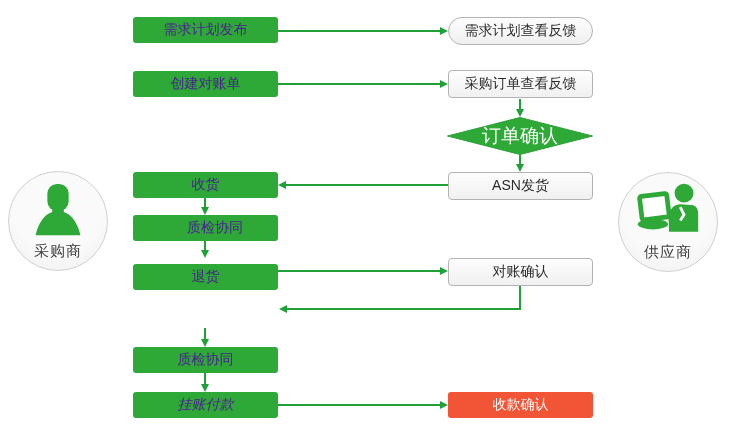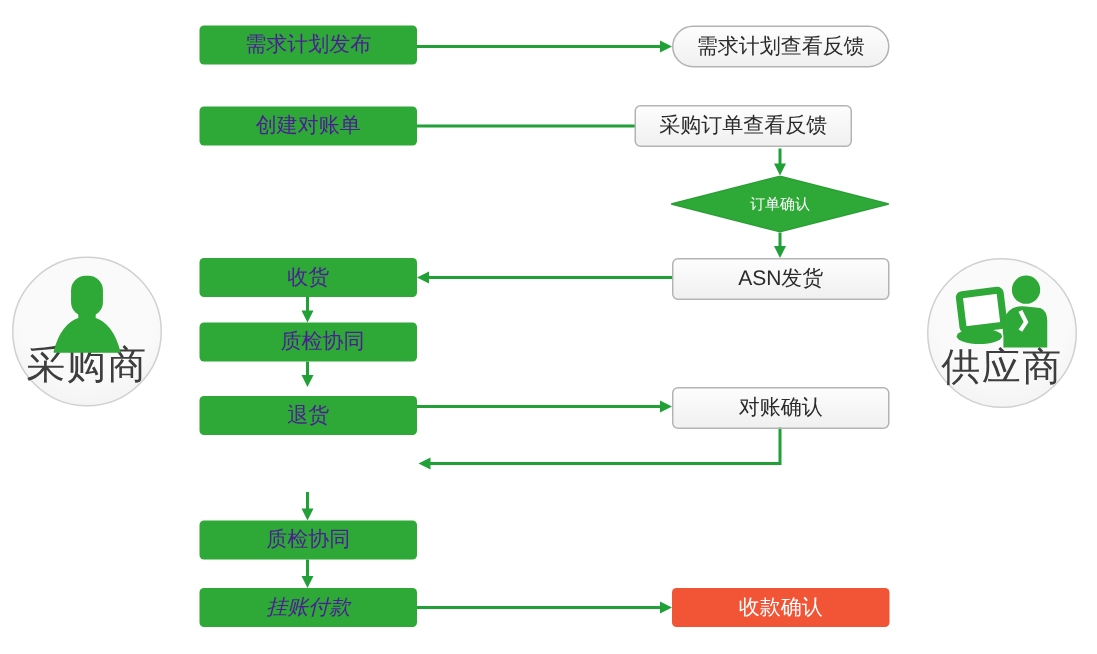--- a/index.html
+++ b/index.html
@@ -40,36 +40,36 @@
   }
   .red-box{
     width:145px;height:26px;background:var(--red);color:#ffffff;
     border-radius:3px;
   }
   .diamond{position:absolute;}
   .diamond svg{position:absolute;left:0;top:0;width:100%;height:100%;}
   .diamond .diamond-label{
     position:absolute;left:0;top:0;width:100%;height:100%;
     display:flex;align-items:center;justify-content:center;
-    font-size:10px;white-space:nowrap;
+    font-size:19px;white-space:nowrap;
   }
   .diamond-green polygon{fill:var(--green);stroke:#2aa035;stroke-width:1;}
   .diamond-green .diamond-label{color:#ffffff;}
   .diamond-gray polygon{fill:var(--gray-diamond-fill);stroke:var(--gray-diamond-border);stroke-width:1;}
   .diamond-gray .diamond-label{color:var(--node-text-dark);}
 
   .actor{
     position:absolute;width:100px;height:100px;border-radius:50%;
     background:radial-gradient(circle at 50% 35%,#fafafa 55%,#efefef 100%);
     border:1px solid var(--circle-border);
     display:flex;flex-direction:column;align-items:center;justify-content:flex-end;
     padding-bottom:9px;
   }
   .actor .actor-icon{position:absolute;top:9px;left:0;width:100%;display:flex;justify-content:center;}
-  .actor .actor-label{font-size:26px;color:#3d3d3d;letter-spacing:1px;}
+  .actor .actor-label{font-size:15px;color:#3d3d3d;letter-spacing:1px;}
   .icon-green{fill:var(--green);}
 </style>
 </head>
 <body>
 
 <div class="canvas">
 
   <svg class="connector-layer" width="731" height="436" viewBox="0 0 731 436">
     <g>
 
@@ -152,21 +152,21 @@
   <div class="node green-box" style="left:133px;top:347px;">
     <span>质检协同</span>
   </div>
   <div class="node green-box" style="left:133px;top:392px;font-style:italic;">
     <span>挂账付款</span>
   </div>
 
   <div class="node white-box" style="left:448px;top:17px;border-radius:14px;">
     <span>需求计划查看反馈</span>
   </div>
-  <div class="node white-box" style="left:423px;top:70px;">
+  <div class="node white-box" style="left:448px;top:70px;">
     <span>采购订单查看反馈</span>
   </div>
   <div class="diamond diamond-green" style="left:447px;top:117px;width:146px;height:38px;">
     <svg viewBox="0 0 146 38" preserveAspectRatio="none">
         <polygon points="73,0.5 145.5,19 73,37.5 0.5,19"></polygon>
       </svg>
     <span class="diamond-label">订单确认</span>
   </div>
   <div class="node white-box" style="left:448px;top:172px;">
     <span>ASN发货</span>

